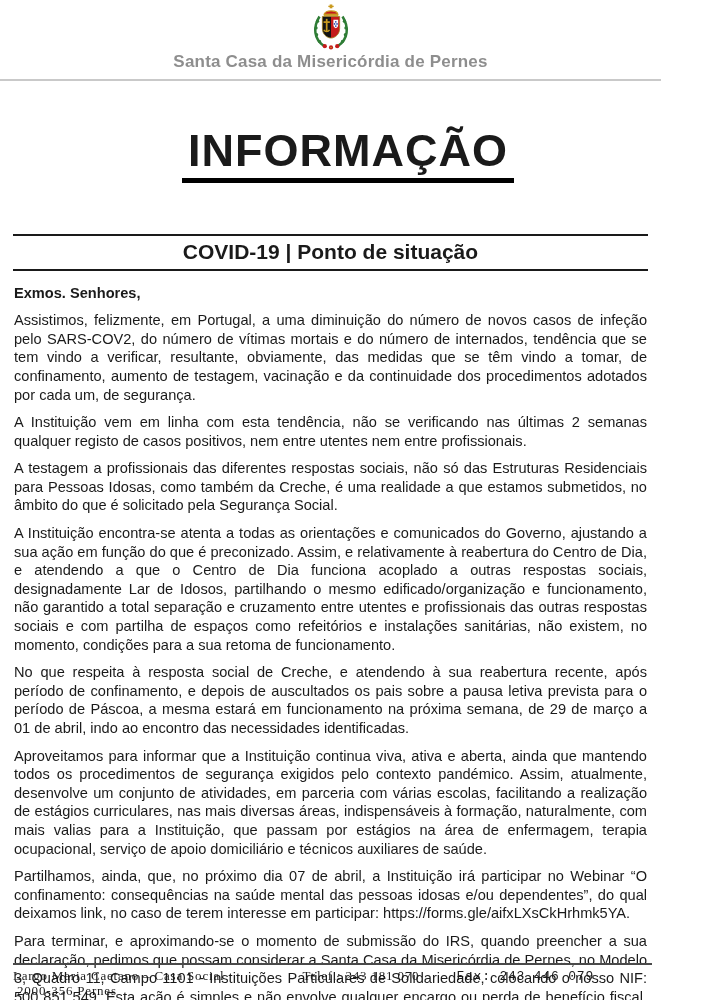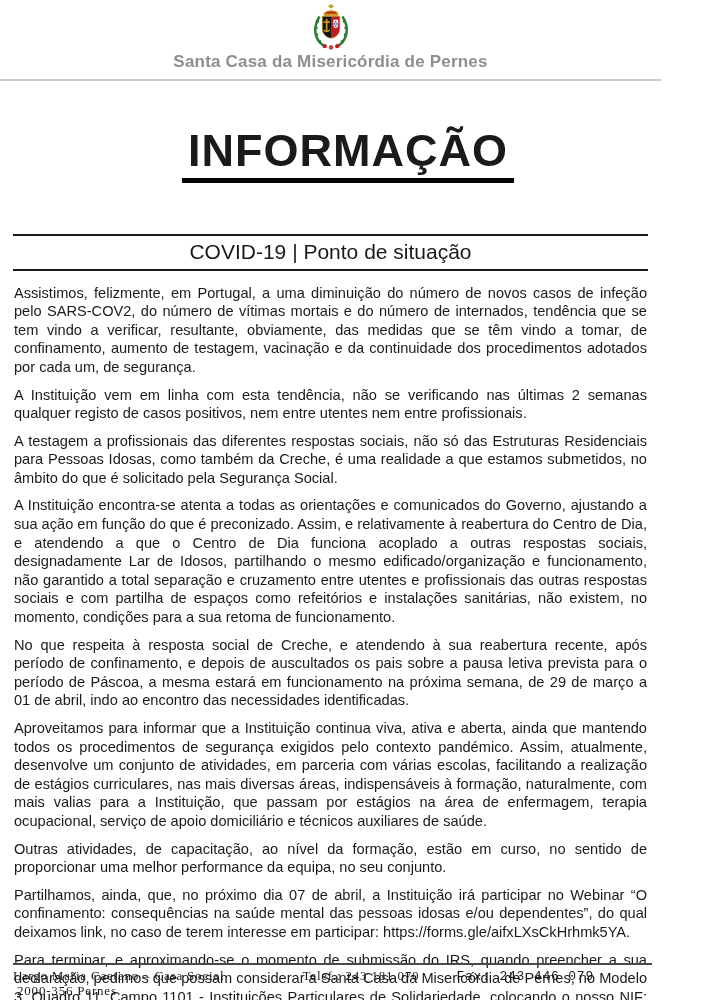--- a/index.html
+++ b/index.html
@@ -34,21 +34,21 @@
     letter-spacing:1px;
     line-height:1.05;
     border-bottom:5px solid #000;
     padding:0 6px 4px 6px;
   }
   
   .subtitle{
     margin:0 13px;
     text-align:center;
     font-size:21px;
-    font-weight:normal;
+    font-weight:bold;
     border-top:2px solid #1a1a1a;
     border-bottom:2px solid #1a1a1a;
     padding:4px 0 5px 0;
   }
   
   .body-text{
     margin:13px 14px 0 14px;
     font-size:14.6px;
     line-height:18.6px;
     text-align:justify;
@@ -119,27 +119,27 @@
     <div class="org-name">Santa Casa da Misericórdia de Pernes</div>
   </header>
 
   <div class="title-wrap">
     <h1 class="title">INFORMAÇÃO</h1>
   </div>
 
   <div class="subtitle">COVID-19 | Ponto de situação</div>
 
   <main class="body-text">
+    <p class="salutation">Exmos. Senhores,</p>
     <p>Assistimos, felizmente, em Portugal, a uma diminuição do número de novos casos de infeção pelo SARS-COV2, do número de vítimas mortais e do número de internados, tendência que se tem vindo a verificar, resultante, obviamente, das medidas que se têm vindo a tomar, de confinamento, aumento de testagem, vacinação e da continuidade dos procedimentos adotados por cada um, de segurança.</p>
     <p>A Instituição vem em linha com esta tendência, não se verificando nas últimas 2 semanas qualquer registo de casos positivos, nem entre utentes nem entre profissionais.</p>
     <p>A testagem a profissionais das diferentes respostas sociais, não só das Estruturas Residenciais para Pessoas Idosas, como também da Creche, é uma realidade a que estamos submetidos, no âmbito do que é solicitado pela Segurança Social.</p>
     <p>A Instituição encontra-se atenta a todas as orientações e comunicados do Governo, ajustando a sua ação em função do que é preconizado. Assim, e relativamente à reabertura do Centro de Dia, e atendendo a que o Centro de Dia funciona acoplado a outras respostas sociais, designadamente Lar de Idosos, partilhando o mesmo edificado/organização e funcionamento, não garantido a total separação e cruzamento entre utentes e profissionais das outras respostas sociais e com partilha de espaços como refeitórios e instalações sanitárias, não existem, no momento, condições para a sua retoma de funcionamento.</p>
     <p>No que respeita à resposta social de Creche, e atendendo à sua reabertura recente, após período de confinamento, e depois de auscultados os pais sobre a pausa letiva prevista para o período de Páscoa, a mesma estará em funcionamento na próxima semana, de 29 de março a 01 de abril, indo ao encontro das necessidades identificadas.</p>
     <p>Aproveitamos para informar que a Instituição continua viva, ativa e aberta, ainda que mantendo todos os procedimentos de segurança exigidos pelo contexto pandémico. Assim, atualmente, desenvolve um conjunto de atividades, em parceria com várias escolas, facilitando a realização de estágios curriculares, nas mais diversas áreas, indispensáveis à formação, naturalmente, com mais valias para a Instituição, que passam por estágios na área de enfermagem, terapia ocupacional, serviço de apoio domiciliário e técnicos auxiliares de saúde.</p>
-    <p>Outras atividades, de capacitação, ao nível da formação, estão em curso, no sentido de proporcionar uma melhor performance da equipa, no seu conjunto.</p>
     <p>Partilhamos, ainda, que, no próximo dia 07 de abril, a Instituição irá participar no Webinar “O confinamento: consequências na saúde mental das pessoas idosas e/ou dependentes”, do qual deixamos link, no caso de terem interesse em participar: https://forms.gle/aifxLXsCkHrhmk5YA.</p>
     <p>Para terminar, e aproximando-se o momento de submissão do IRS, quando preencher a sua declaração, pedimos que possam considerar a Santa Casa da Misericórdia de Pernes, no Modelo 3, Quadro 11, Campo 1101 - Instituições Particulares de Solidariedade, colocando o nosso NIF: 500 851 549. Esta ação é simples e não envolve qualquer encargo ou perda de benefício fiscal. Gratos por isso!</p>
   </main>
 
   <footer class="doc-footer">
     <div class="f-left">
       <div class="l1">
         <span>Largo Maria Caetano – </span><span class="it">Casa Social</span>
       </div>
       <div class="l2">2000-356 Pernes</div>

